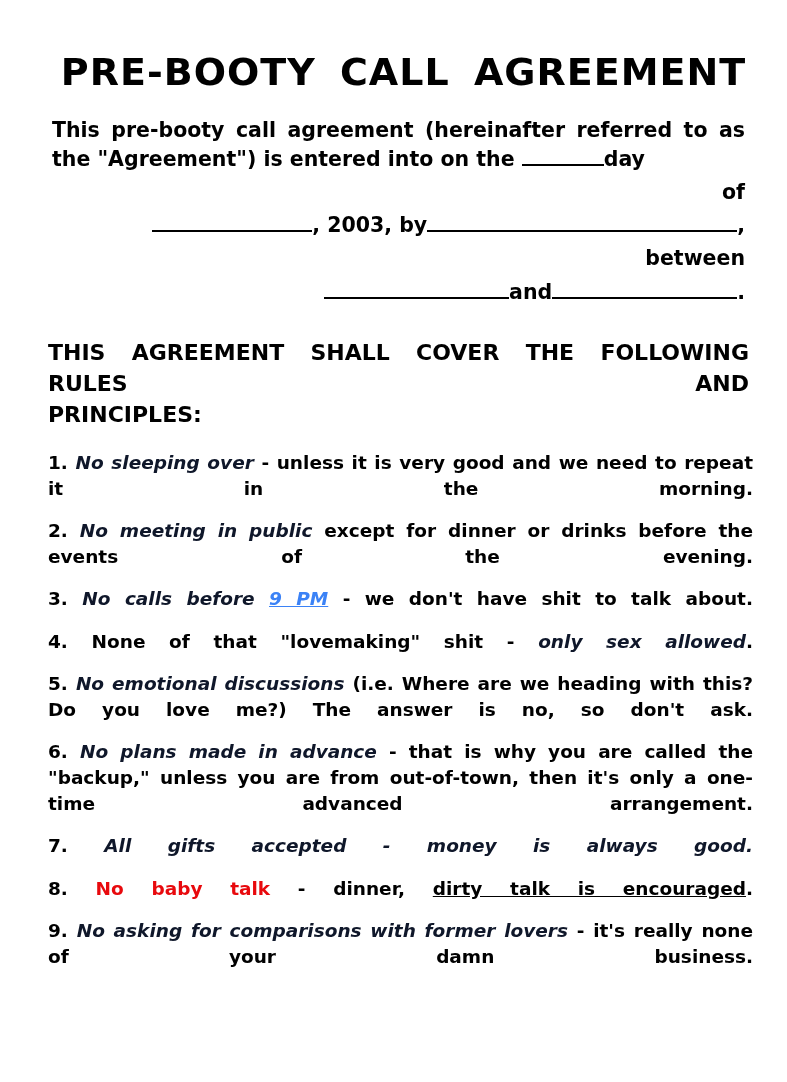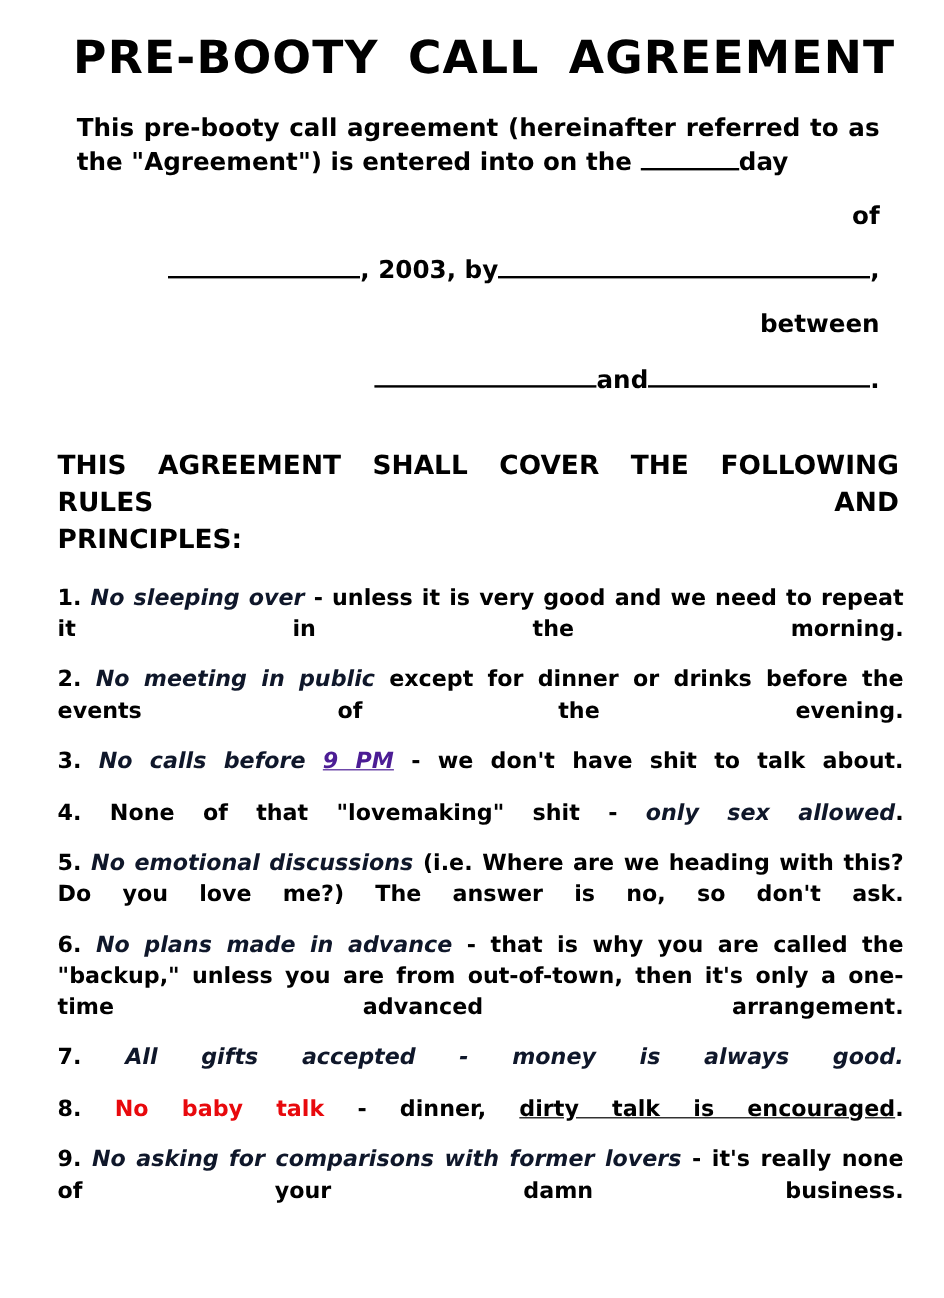--- a/index.html
+++ b/index.html
@@ -19,21 +19,21 @@
     height: 1082px;
     box-sizing: border-box;
     padding: 26px 28px 0 48px;
     position: relative;
   }
   .doc-title {
     font-size: 38px;
     font-weight: bold;
     letter-spacing: 1px;
     text-align: center;
-    margin: 0 0 22px 0;
+    margin: 24px 0 22px 0;
     word-spacing: 10px;
   }
   .intro {
     font-size: 20.5px;
     font-weight: bold;
     line-height: 1.42;
     text-align: justify;
     margin: 0 10px 0 0;
   }
   .intro .ln-long {
@@ -54,21 +54,21 @@
     width: 310px;
     vertical-align: baseline;
   }
   .intro .ln-lg {
     display: inline-block;
     border-bottom: 2.5px solid #000;
     width: 185px;
     vertical-align: baseline;
   }
   .intro-line {
-    margin: 16px;
+    margin: 4px;
     padding: 0;
   }
   .intro-line.l2 { text-align: right; }
   .spacer-sm { height: 26px; }
   .section-head {
     font-size: 22px;
     font-weight: bold;
     line-height: 1.42;
     margin: 0 10px 0 0;
   }
@@ -93,21 +93,21 @@
     color: #0f172a;
     font-style: italic;
   }
   .red-plain {
     color: #e8090d;
   }
   .u {
     text-decoration: underline;
   }
   .red-u {
-    color: #4c1d95;
+    color: #3b82f6;
     font-style: italic;
     text-decoration: underline;
   }
 </style>
 </head>
 <body>
 
 <div class="page">
 
   <div class="doc-title">PRE-BOOTY  CALL  AGREEMENT</div>

